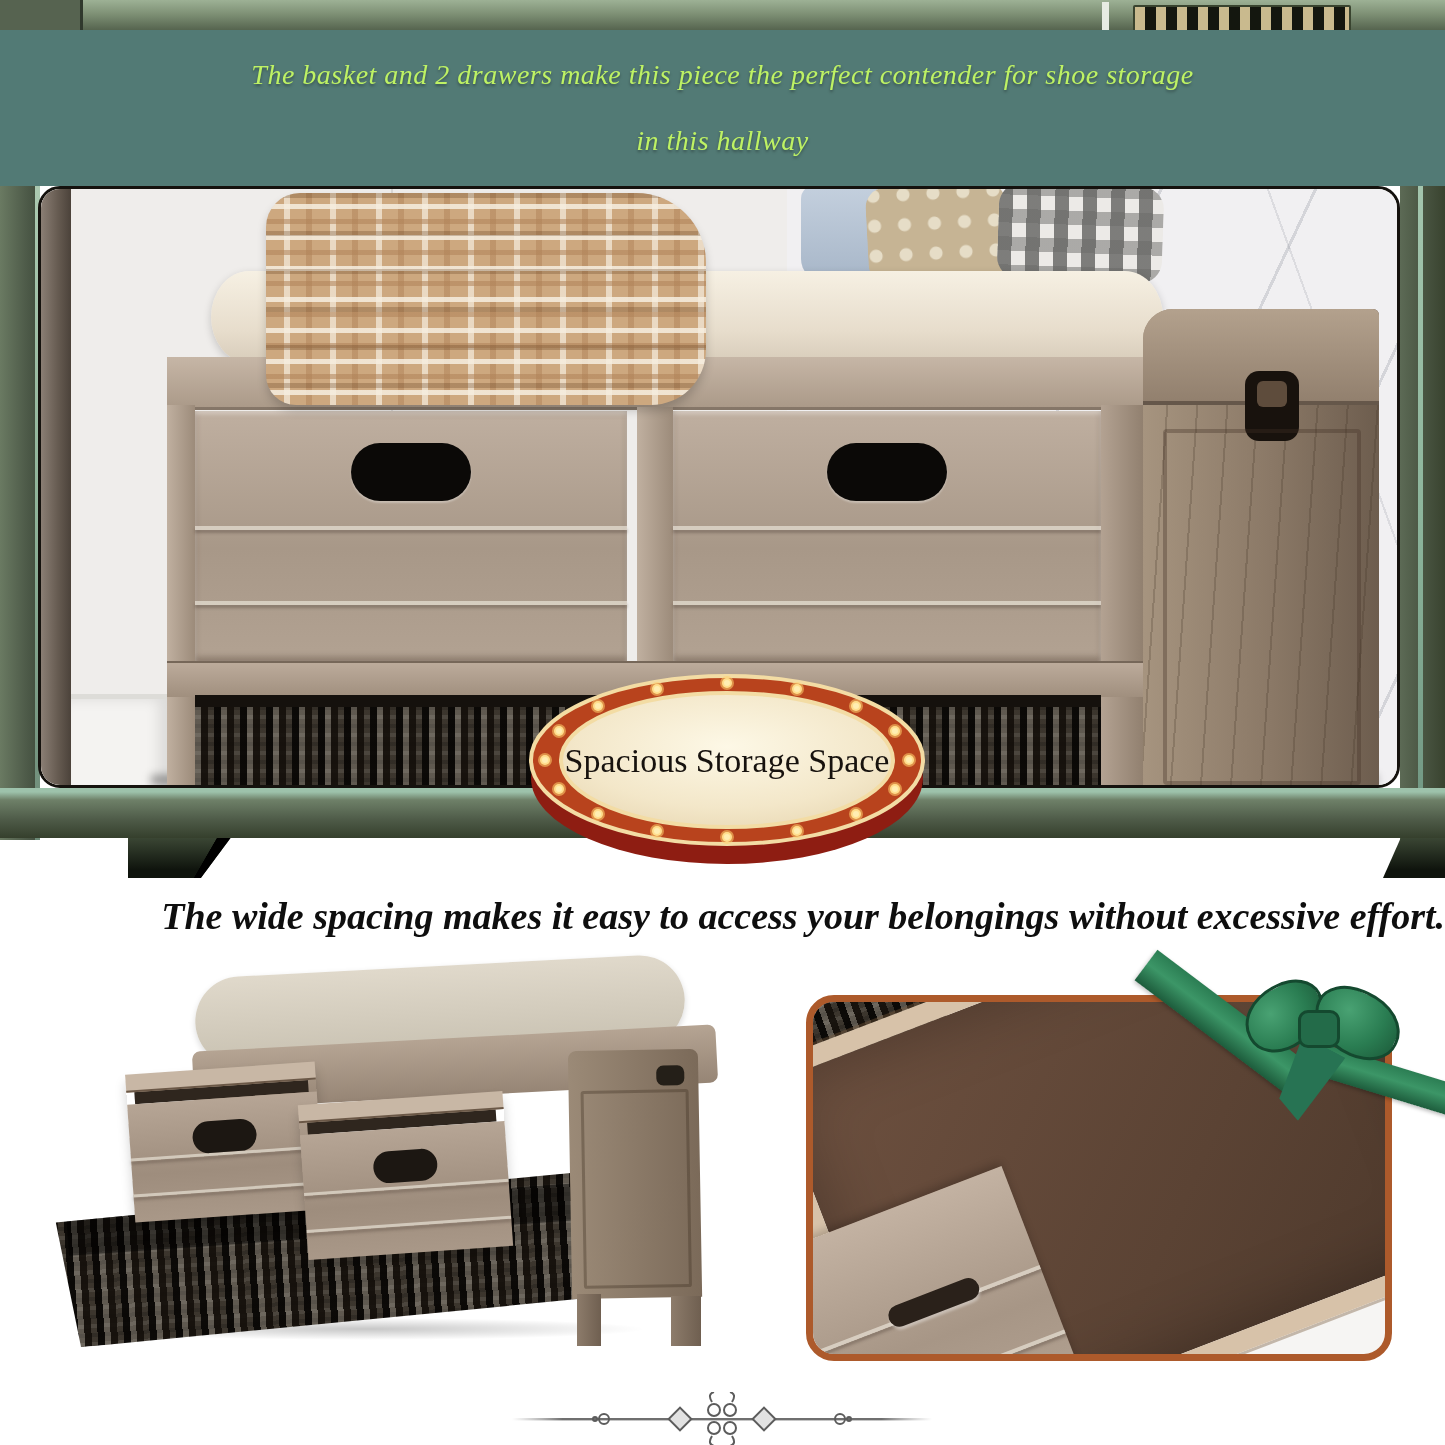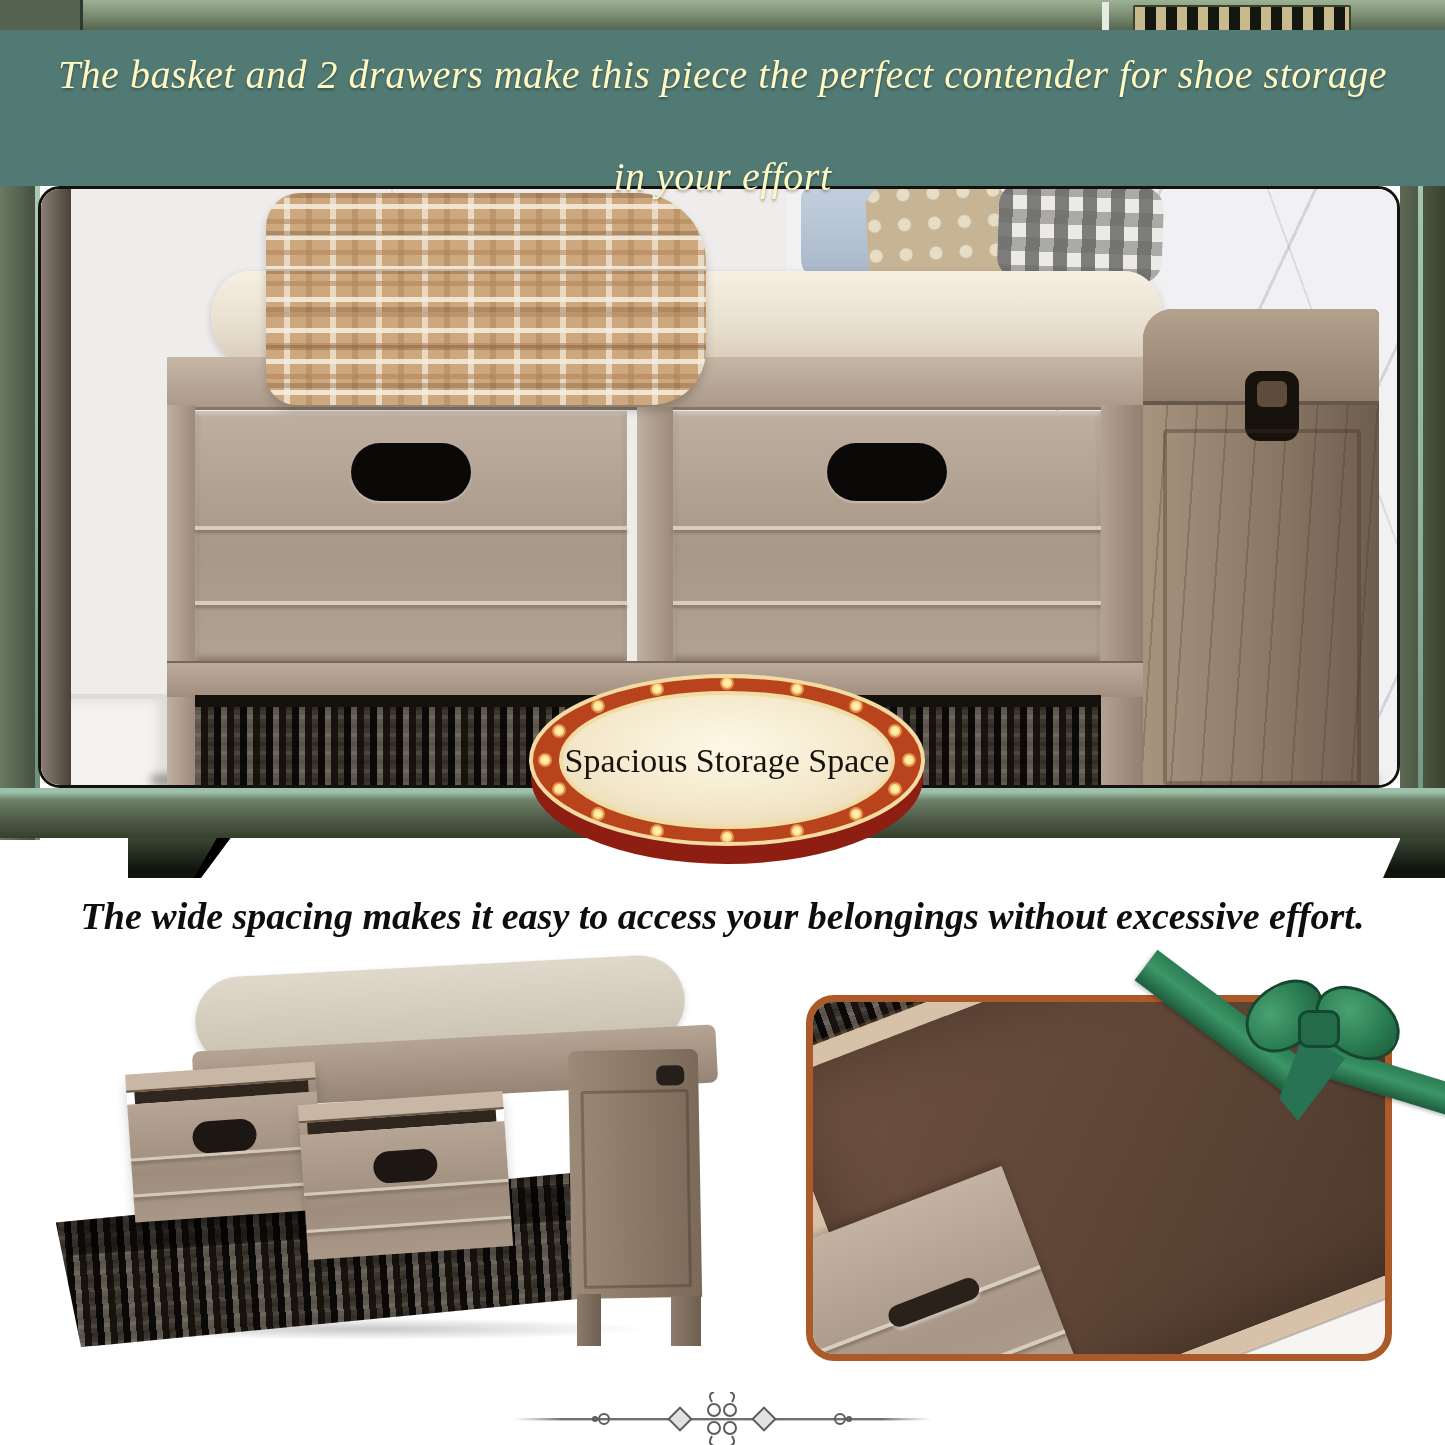--- a/index.html
+++ b/index.html
@@ -105,28 +105,28 @@
     border-bottom:4px solid rgba(38,28,20,.55);
     background:linear-gradient(180deg,#b3a18d,#92806e);}
   .tower-handle{position:absolute;left:102px;top:62px;width:54px;height:70px;background:#18120d;border-radius:14px;}
   .tower-handle::after{content:"";position:absolute;left:12px;top:10px;width:30px;height:26px;background:#5e4c3c;border-radius:6px;}
   .tower-panel{position:absolute;left:20px;top:120px;right:18px;bottom:6px;border:4px solid rgba(66,50,38,.35);border-radius:4px;}
   .floor-shadow{position:absolute;left:110px;right:20px;bottom:0;height:10px;background:rgba(0,0,0,.35);filter:blur(4px);z-index:3;}
 
   
   .banner{position:absolute;left:0;top:30px;width:1445px;height:156px;background:#527a75;z-index:5;
     display:flex;flex-direction:column;align-items:center;justify-content:center;gap:4px;}
-  .banner .line{color:#fef9c3;font-style:italic;font-size:40px;line-height:62px;letter-spacing:.5px;
-    text-shadow:0 2px 3px rgba(0,0,0,.35);white-space:nowrap;margin-top:36px;}
+  .banner .line{color:#bef264;font-style:italic;font-size:28px;line-height:62px;letter-spacing:.5px;
+    text-shadow:0 2px 3px rgba(0,0,0,.35);white-space:nowrap;}
 
   
   .badge-wrap{position:absolute;left:517px;top:672px;width:420px;height:205px;z-index:6;}
 
   
-  .caption{position:absolute;left:0;top:880px;width:1445px;height:72px;display:flex;align-items:center;justify-content:center;z-index:3;}
+  .caption{position:absolute;left:0;top:880px;width:1445px;height:72px;display:flex;align-items:center;justify-content:flex-end;z-index:3;}
   .caption .text{font-size:38px;font-weight:bold;font-style:italic;color:#0e0e0e;white-space:nowrap;}
 
   
   .open-view{position:absolute;left:25px;top:958px;width:775px;height:390px;z-index:2;}
   .bl-cushion{position:absolute;left:170px;top:8px;width:490px;height:90px;border-radius:46px;transform:rotate(-3deg);
     background:linear-gradient(180deg,#e0d9cb,#c8c1b1);box-shadow:0 3px 6px rgba(0,0,0,.15);}
   .bl-seat{position:absolute;left:168px;top:80px;width:524px;height:58px;border-radius:8px;transform:rotate(-3deg);
     background:linear-gradient(180deg,#b5a493,#968575);}
   .bl-tower{position:absolute;left:545px;top:92px;width:130px;height:248px;border-radius:8px 8px 0 0;transform:rotate(-1deg);
     background:linear-gradient(90deg,#9b8a77,#7b6a59);}
@@ -246,21 +246,21 @@
 
     <div class="tower">
       <div class="tower-cap"></div>
       <div class="tower-handle"></div>
       <div class="tower-panel"></div>
     </div>
   </div>
 
   <div class="banner">
     <div class="line">The basket and 2 drawers make this piece the perfect contender for shoe storage</div>
-    <div class="line">in your effort</div>
+    <div class="line">in this hallway</div>
   </div>
 
   <div class="badge-wrap">
     <svg viewBox="0 0 420 205" width="420" height="205">
       <defs>
         <radialGradient id="creamG" cx="50%" cy="40%" r="70%">
           <stop offset="0%" stop-color="#fdf8e6"></stop>
           <stop offset="65%" stop-color="#f3e7c9"></stop>
           <stop offset="100%" stop-color="#e8d7b2"></stop>
         </radialGradient>

